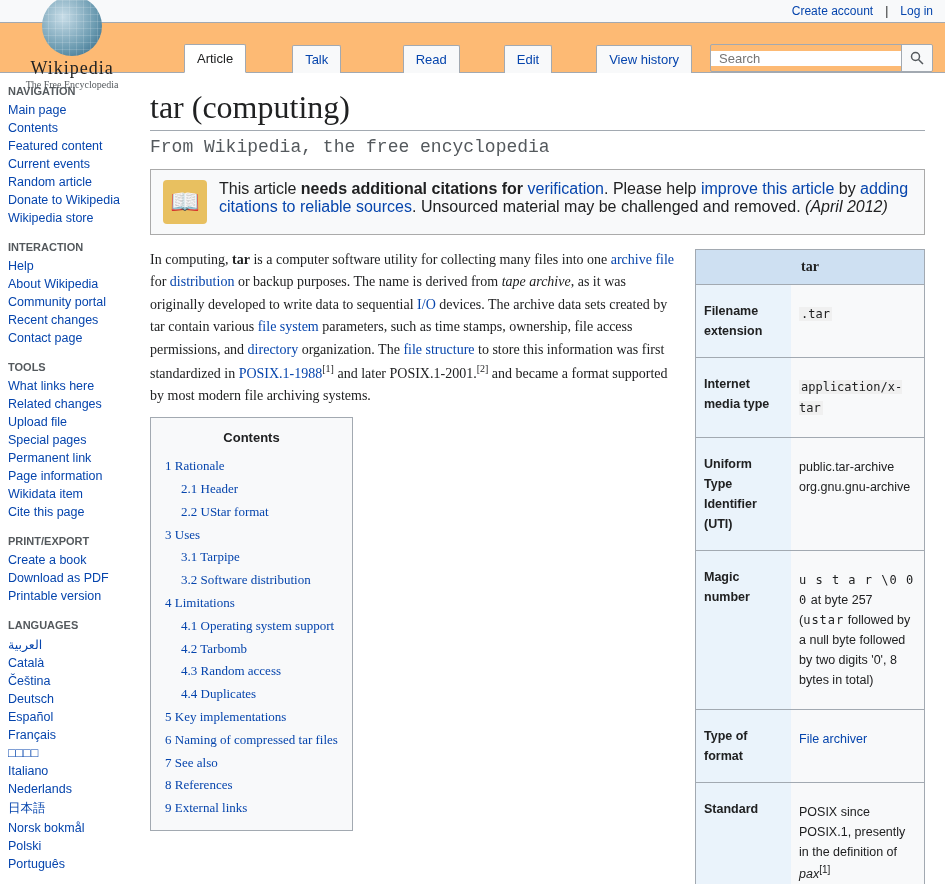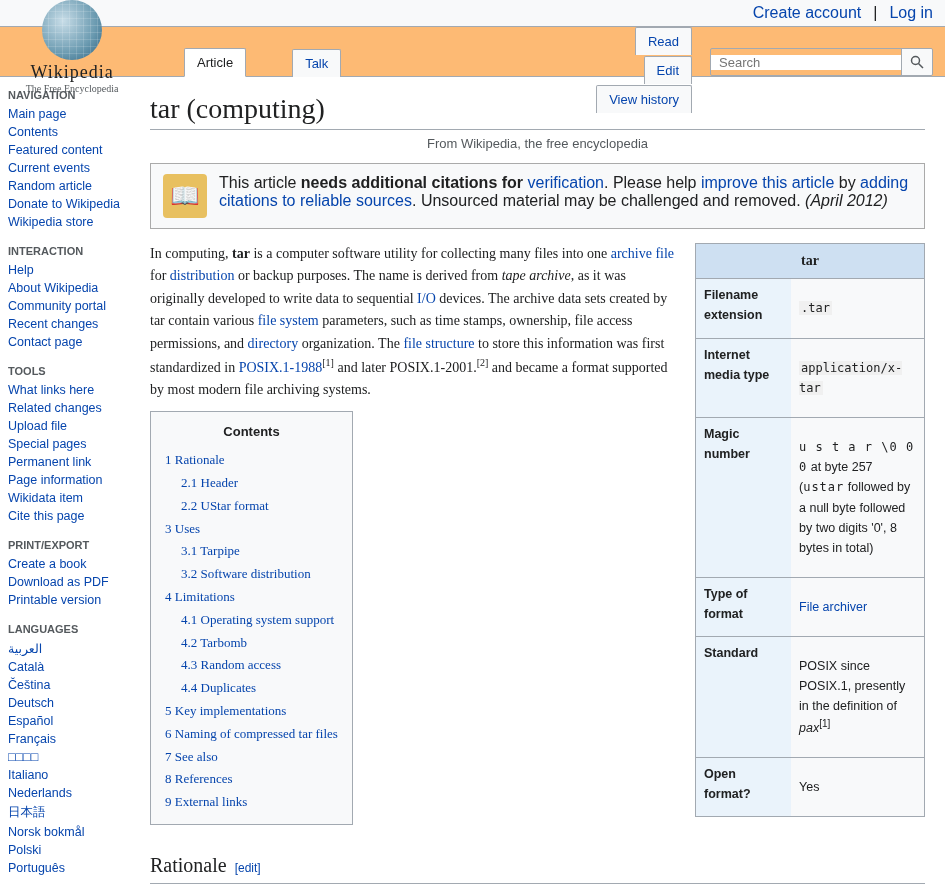--- a/index.html
+++ b/index.html
@@ -8,21 +8,21 @@
 
     
     #top-bar {
       background: #f8f9fa;
       border-bottom: 1px solid #a2a9b1;
       padding: 4px 12px;
       display: flex;
       justify-content: flex-end;
       align-items: center;
       gap: 12px;
-      font-size: 16px;
+      font-size: 12px;
       font-family: sans-serif;
     }
 
     
     #header {
       background: #fdba74;
       border-bottom: 1px solid #a2a9b1;
       display: flex;
       align-items: center;
       padding: 0 12px;
@@ -85,21 +85,20 @@
       gap: 4px;
       align-items: flex-end;
       height: 100%;
     }
     .nav-tab-right {
       margin-left: auto;
       display: flex;
       align-items: flex-end;
       gap: 2px;
       height: 100%;
-      flex-direction: column;
     }
 
     #search-box {
       display: flex;
       align-items: center;
       border: 1px solid #a2a9b1;
       border-radius: 2px;
       overflow: hidden;
       height: 28px;
       margin-left: 16px;
@@ -151,28 +150,28 @@
 
     
     #main {
       flex: 1;
       padding: 16px 20px;
       min-width: 0;
     }
 
     #page-title {
       font-family: 'Linux Libertine', Georgia, serif;
-      font-size: 28px;
+      font-size: 32px;
       font-weight: normal;
       border-bottom: 1px solid #a2a9b1;
       margin-bottom: 6px;
       padding-bottom: 4px;
       color: #202122;
     }
-    #page-subtitle { font-size: 13px; color: #54595d; margin-bottom: 12px; font-family: Liberation Sans, sans-serif; text-align: center; }
+    #page-subtitle { font-size: 18px; color: #54595d; margin-bottom: 12px; font-family: Liberation Mono, monospace; }
 
     
     #notice-box {
       border: 1px solid #aaa;
       background: #f8f9fa;
       padding: 10px 12px;
       margin-bottom: 14px;
       display: flex;
       align-items: flex-start;
       gap: 12px;
@@ -217,21 +216,21 @@
     }
     #infobox-title {
       background: #cee0f2;
       text-align: center;
       font-weight: bold;
       font-size: 14px;
       padding: 6px;
       font-family: 'Linux Libertine', Georgia, serif;
     }
     .infobox-row { display: flex; border-top: 1px solid #a2a9b1; }
-    .infobox-label { padding: 6px 8px; font-weight: bold; width: 95px; flex-shrink: 0; background: #eaf3fb; }
+    .infobox-label { padding: 16px 8px; font-weight: bold; width: 95px; flex-shrink: 0; background: #eaf3fb; }
     .infobox-value { padding: 19px 8px; color: #202122; }
     .infobox-value a { color: #0645ad; }
     .infobox-value code { font-family: monospace; font-size: 12px; background: #f0f0f0; padding: 0 2px; }
     .mono { font-family: monospace; font-size: 12px; letter-spacing: 1px; }
 
     
     #rationale-section { margin-top: 10px; }
     .section-heading {
       font-family: 'Linux Libertine', Georgia, serif;
       font-size: 20px;
@@ -361,20 +360,24 @@
 
       <div id="infobox">
         <div id="infobox-title">tar</div>
         <div class="infobox-row">
           <div class="infobox-label">Filename extension</div>
           <div class="infobox-value"><code>.tar</code></div>
         </div>
         <div class="infobox-row">
           <div class="infobox-label">Internet media type</div>
           <div class="infobox-value"><code>application/x-tar</code></div>
+        </div>
+        <div class="infobox-row">
+          <div class="infobox-label">Uniform Type Identifier (UTI)</div>
+          <div class="infobox-value">public.tar-archive<br>org.gnu.gnu-archive</div>
         </div>
         <div class="infobox-row">
           <div class="infobox-label">Magic number</div>
           <div class="infobox-value">
             <span class="mono">u s t a r \0 0 0</span> at byte 257 (<span class="mono">ustar</span> followed by a null byte followed by two digits '0', 8 bytes in total)
           </div>
         </div>
         <div class="infobox-row">
           <div class="infobox-label">Type of format</div>
           <div class="infobox-value"><a>File archiver</a></div>

